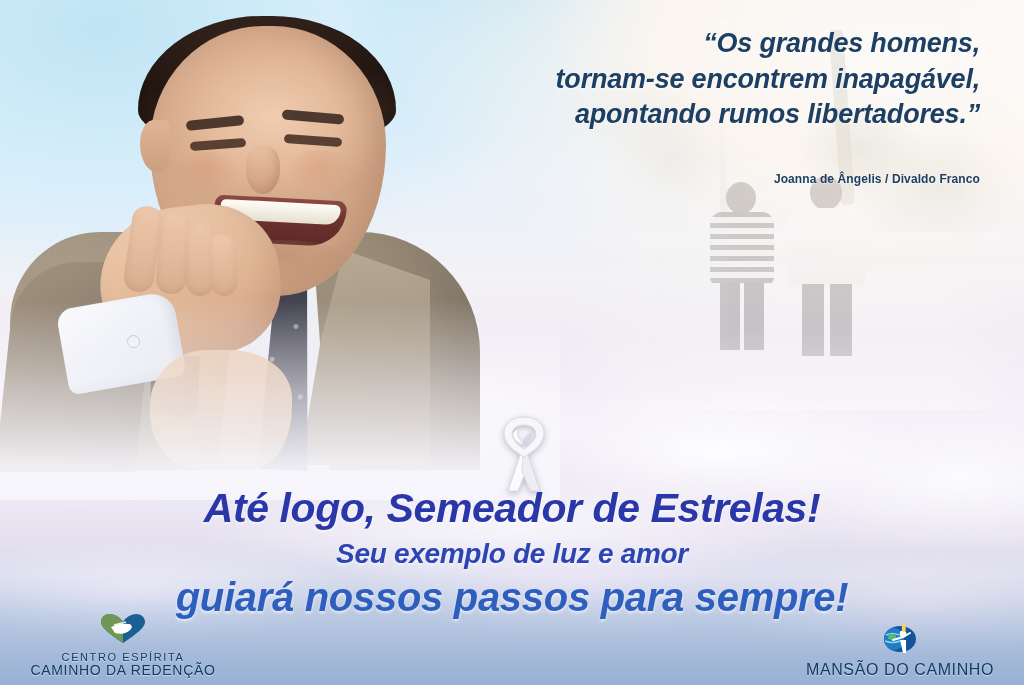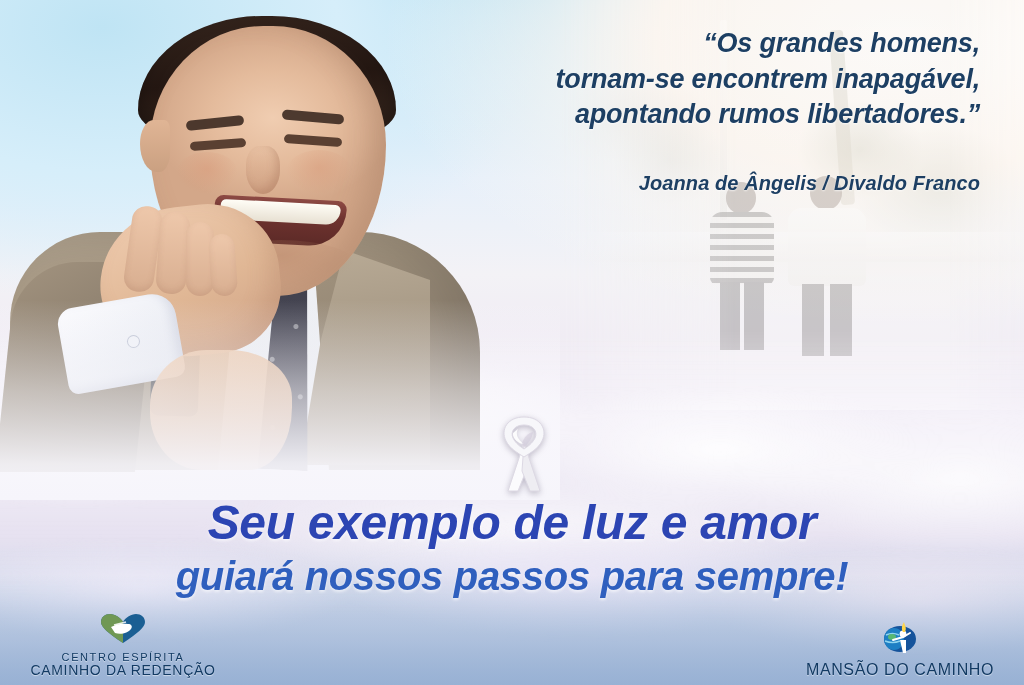--- a/index.html
+++ b/index.html
@@ -270,39 +270,39 @@
     font-size:27px;
     line-height:1.32;
     letter-spacing:-.2px;
     text-shadow:0 1px 2px rgba(255,255,255,.75);
   }
   .quote-line { display:block; white-space:nowrap; }
   .quote-attr {
     position:absolute; right:44px; top:172px; width:560px;
     text-align:right;
     color:#1d3f63;
-    font-style:italic; font-weight:bold;
-    font-size:20px; letter-spacing:.1px;
+    font-weight:bold;
+    font-size:12px; letter-spacing:.1px;
     text-shadow:0 1px 2px rgba(255,255,255,.7);
   }
 
   
   .ribbon { position:absolute; left:488px; top:413px; width:72px; height:80px; }
   .ribbon svg { display:block; filter: drop-shadow(0 2px 3px rgba(90,80,110,.35)); }
 
   
   .headline {
     position:absolute; left:0; top:488px; width:1024px;
     text-align:center;
     font-style:italic; font-weight:bold;
     line-height:1.0;
   }
   .hl-1 { display:block; font-size:41px; color:#2a37a8; letter-spacing:-.4px;
           text-shadow:0 2px 3px rgba(255,255,255,.6); }
-  .hl-2 { display:block; font-size:48px; color:#2c45b3; letter-spacing:-.3px; margin-top:11px;
+  .hl-2 { display:block; font-size:28px; color:#2c45b3; letter-spacing:-.3px; margin-top:11px;
           text-shadow:0 2px 3px rgba(255,255,255,.6); }
   .hl-3 { display:block; font-size:40px; color:#2f5fbe; letter-spacing:-.3px; margin-top:9px;
           text-shadow:0 2px 3px rgba(255,255,255,.6); }
 
   
   .logo-left { position:absolute; left:8px; bottom:6px; width:230px; text-align:center; }
   .logo-right{ position:absolute; right:14px; bottom:6px; width:220px; text-align:center; }
   .logo-mark { display:block; margin:0 auto 3px; }
   .logo-text { color:#123a63; font-weight:normal; line-height:1.12;
                text-shadow:0 1px 1px rgba(255,255,255,.55); }
@@ -388,20 +388,21 @@
       <path d="M36 30 L20 78 L30 78 L38 58 Z" fill="#fbfbfd" stroke="#ddd9e4" stroke-width="1"></path>
       <path d="M36 30 L52 78 L42 78 L34 58 Z" fill="#eeedf2" stroke="#ddd9e4" stroke-width="1"></path>
       <path d="M36 4 C20 4 12 16 18 28 C22 36 30 40 36 44 C42 40 50 36 54 28 C60 16 52 4 36 4 Z
                M36 12 C45 12 50 18 47 25 C44 31 39 34 36 36 C33 34 28 31 25 25 C22 18 27 12 36 12 Z" fill="#f7f7fa" stroke="#dcd8e3" stroke-width="1"></path>
       <path d="M30 16 C27 21 30 27 36 31 C31 31 24 26 25 20 Z" fill="#ffffff" opacity=".9"></path>
       <path d="M34 30 C36 24 40 20 45 19 C44 26 40 31 36 34 Z" fill="#cfc9d8" opacity=".55"></path>
     </svg>
   </div>
 
   <div class="headline">
+    <span class="hl-1">Até logo, Semeador de Estrelas!</span>
     <span class="hl-2">Seu exemplo de luz e amor</span>
     <span class="hl-3">guiará nossos passos para sempre!</span>
   </div>
 
   <div class="logo-left">
     <span class="logo-mark">
       <svg width="46" height="30" viewBox="0 0 46 30" aria-hidden="true">
         <path d="M23 29 C8 19 1 13 1 8 C1 3 5 0 10 0 C15 0 21 4 23 8 C25 4 31 0 36 0 C41 0 45 3 45 8 C45 13 38 19 23 29 Z" fill="#1b5f93"></path>
         <path d="M23 29 C8 19 1 13 1 8 C1 3 5 0 10 0 C15 0 21 4 23 8 Z" fill="#7a9f4e" opacity=".9"></path>
         <path d="M11 13 C16 10 22 9 28 10 C31 10 33 12 31 15 C28 19 21 21 15 19 Z" fill="#ffffff"></path>

